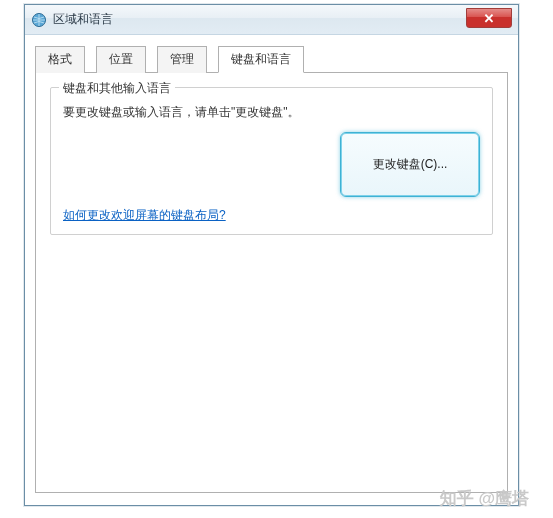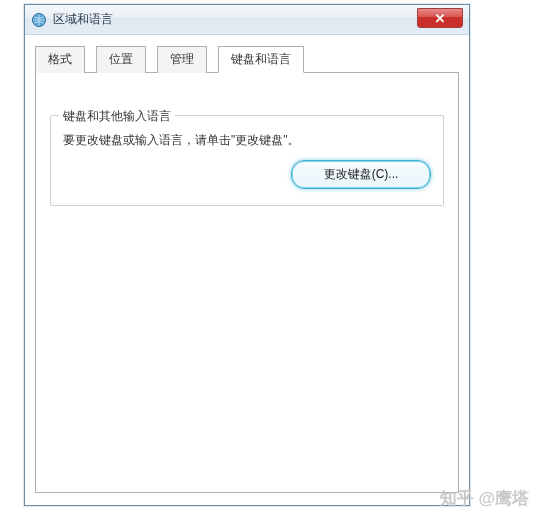--- a/index.html
+++ b/index.html
@@ -5,21 +5,21 @@
     * { box-sizing: border-box; margin: 0; padding: 0; }
     body {
       font-family: "Microsoft YaHei", "SimSun", Tahoma, sans-serif;
       font-size: 12px;
       background: #fff;
       width: 553px;
       height: 518px;
       overflow: hidden;
     }
     .window {
-      width: 446px;
+      width: 495px;
       margin: 4px 0 0 24px;
       border: 1px solid #6b8ea6;
       background: #fff;
       box-shadow: 0 0 0 1px rgba(107,142,166,0.2);
     }
     .titlebar {
       height: 30px;
       background: linear-gradient(to bottom, #f4f8fb 0%, #e8eff5 45%, #dde8f0 46%, #e2ecf4 100%);
       border-bottom: 1px solid #c5d6e3;
       display: flex;
@@ -79,21 +79,20 @@
       border-top: none;
       padding: 14px 14px 14px 14px;
       min-height: 420px;
     }
     .groupbox {
       border: 1px solid #d0d0d0;
       border-radius: 2px;
       padding: 14px 12px 10px 12px;
       margin-bottom: 14px;
       position: relative;
-      margin-top: 28px;
     }
     .groupbox-title {
       position: absolute;
       top: -8px; left: 8px;
       background: #fff;
       padding: 0 4px;
       font-size: 12px;
       color: #333;
     }
     .desc {
@@ -102,23 +101,23 @@
       line-height: 1.7;
       margin-bottom: 10px;
     }
     .btn-row {
       display: flex;
       justify-content: flex-end;
       margin: 6px 0 6px 0;
     }
     .win-btn {
       min-width: 140px;
-      padding: 5px 18px;
+      padding: 23px 18px;
       border: 1px solid #8a8a8a;
-      border-radius: 13px;
+      border-radius: 6px;
       background: linear-gradient(to bottom, #fefefe 0%, #ededed 100%);
       font-size: 12px;
       color: #222;
       display: inline-flex;
       align-items: center;
       justify-content: center;
       gap: 6px;
       cursor: default;
     }
     .win-btn.highlight {
@@ -175,20 +174,21 @@
     <div class="tab-panel">
 
       <div class="groupbox">
         <div class="groupbox-title">键盘和其他输入语言</div>
         <div class="desc">要更改键盘或输入语言，请单击"更改键盘"。</div>
         <div class="btn-row">
           <button class="win-btn highlight">
             <span>更改键盘(C)...</span>
           </button>
         </div>
+        <a class="link">如何更改欢迎屏幕的键盘布局?</a>
       </div>
 
 
     </div>
   </div>
 </div>
 
 <div class="watermark">知乎 @鹰塔</div>
 
 </body></html>

